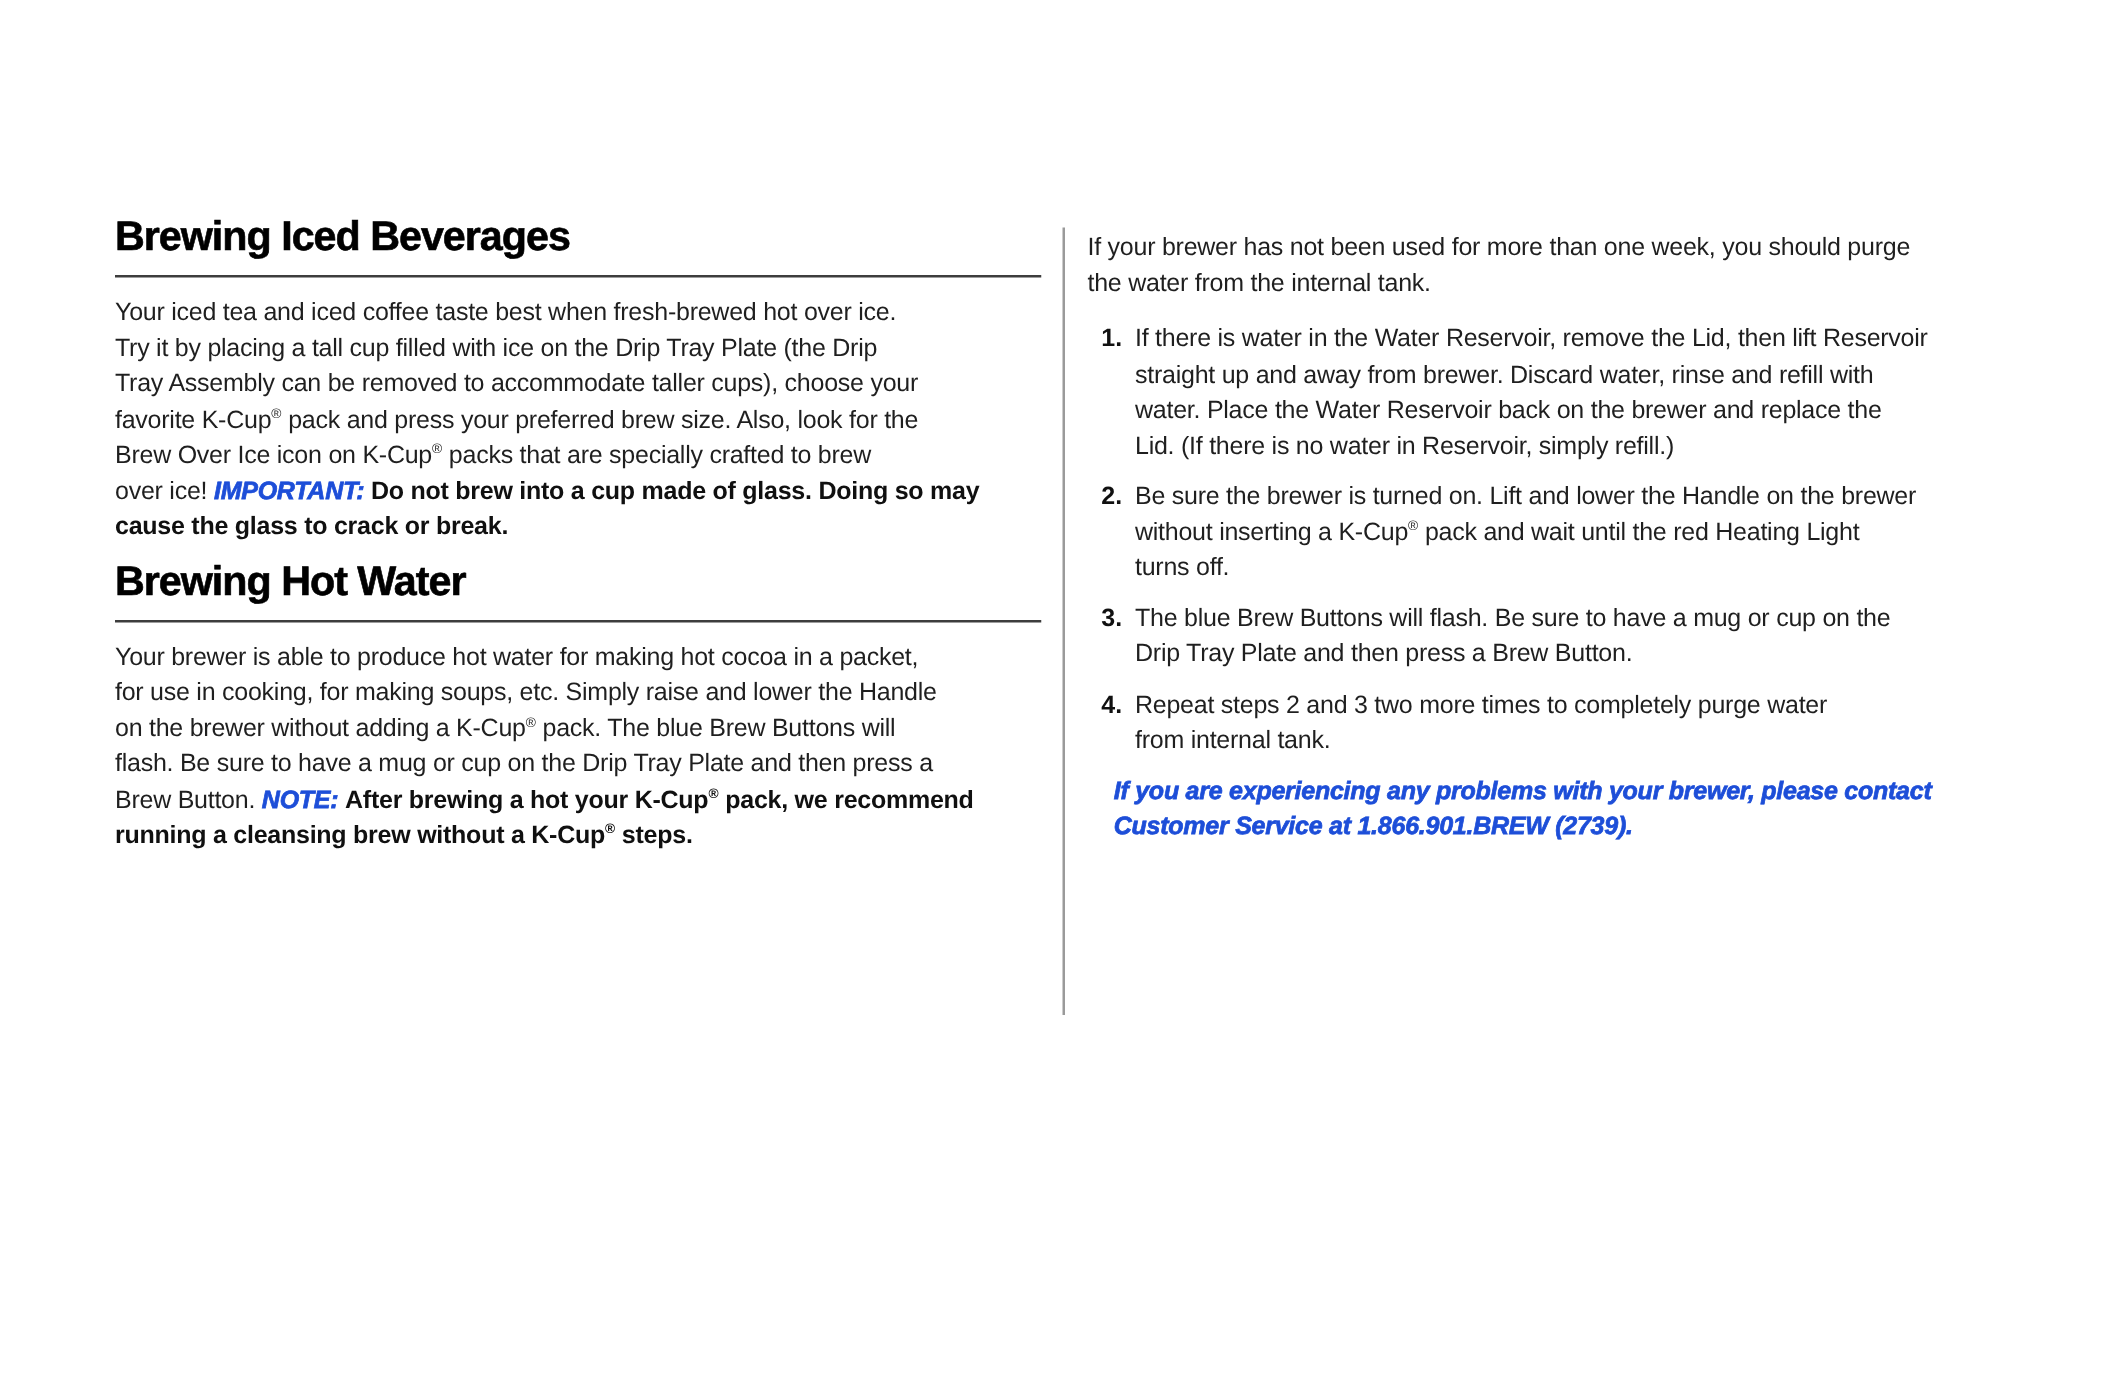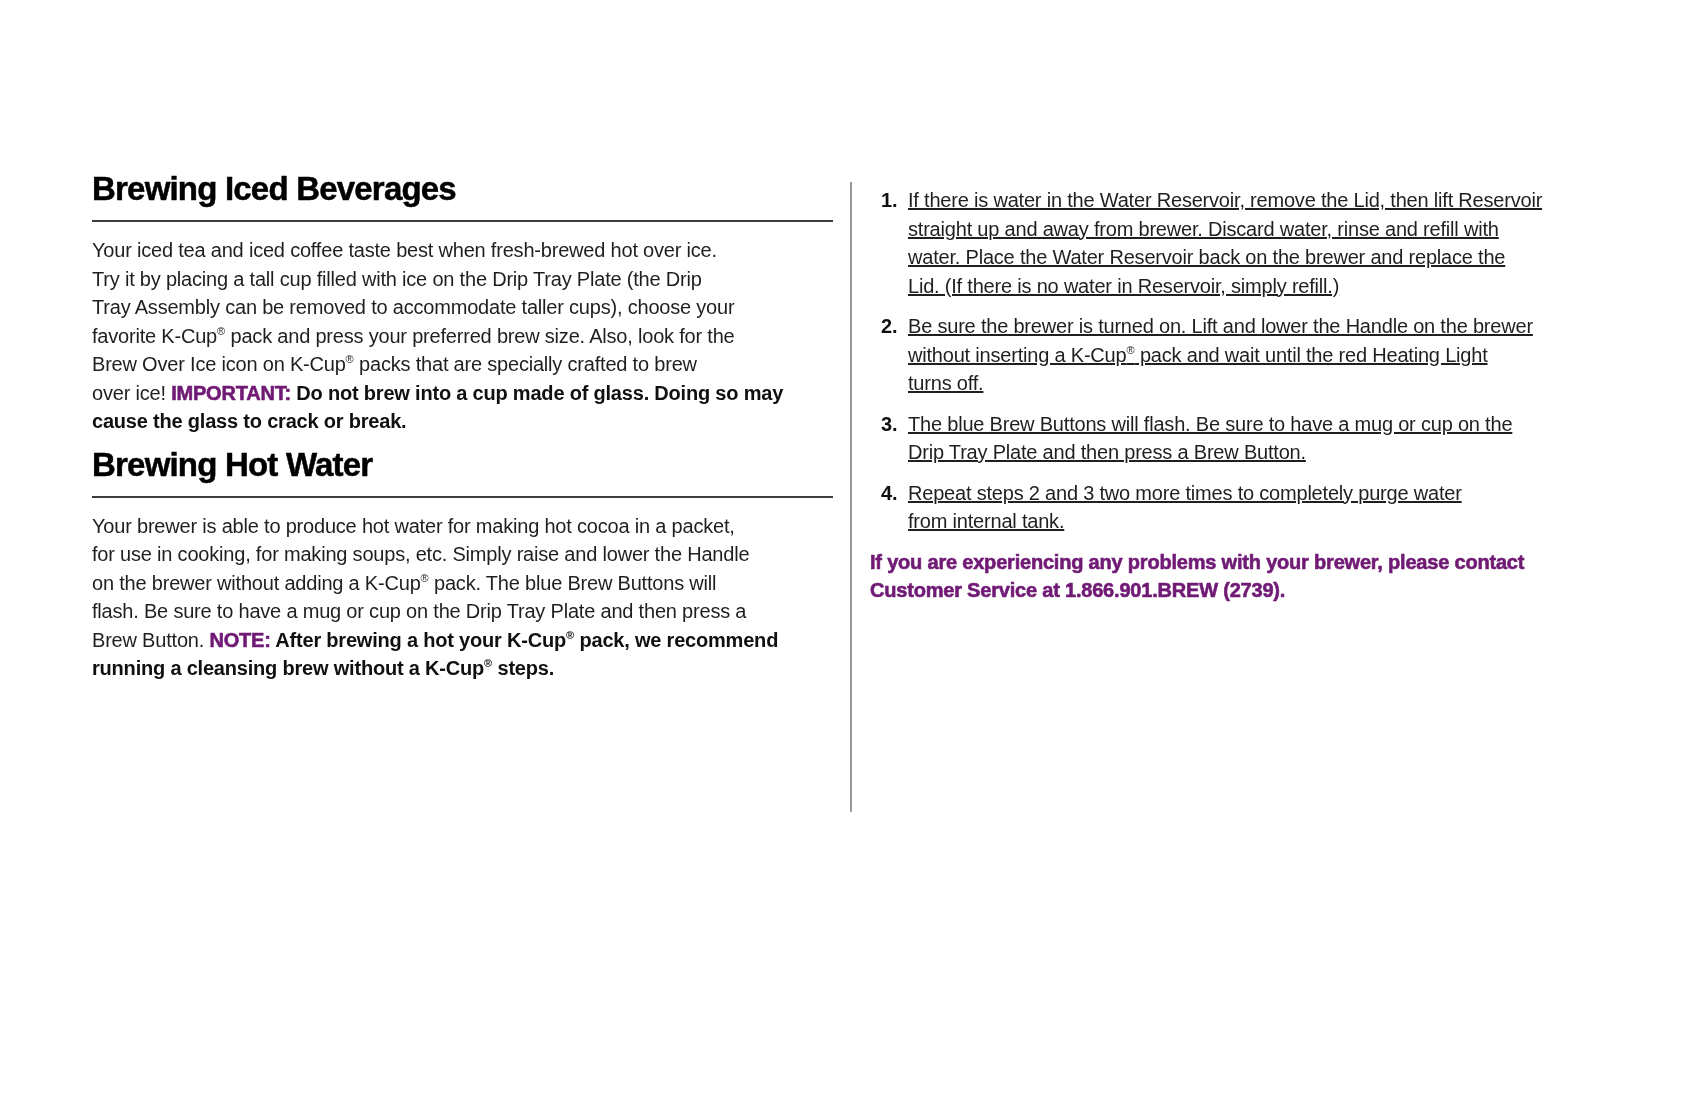--- a/index.html
+++ b/index.html
@@ -40,21 +40,21 @@
   .body-text {
     margin: 14px 0 0 0;
     font-size: 20px;
     line-height: 28.5px;
     letter-spacing: -0.2px;
     color: #1f1f1f;
     white-space: pre-line;
   }
 
   .b  { font-weight: bold; color: #101010; }
-  .hb { font-weight: bold; color: #701a75; -webkit-text-stroke: 0.6px currentColor; }
+  .hb { font-weight: bold; color: #1d4ed8; font-style: italic; -webkit-text-stroke: 0.6px currentColor; }
 
   sup.reg {
     font-size: 11px;
     line-height: 0;
     vertical-align: super;
     letter-spacing: 0;
   }
 
   .steps { margin-top: 16px; }
   .step {
@@ -63,23 +63,23 @@
   }
   .step-number {
     flex: none;
     width: 27px;
     margin-left: 11px;
     font-size: 20px;
     line-height: 28.5px;
     font-weight: bold;
     color: #101010;
   }
-  .step .body-text { margin: 0; flex: 1; text-decoration: underline; }
+  .step .body-text { margin: 0; flex: 1; }
 
-  .support-note { margin-top: 10px; }
+  .support-note { margin-top: 10px; margin-left: 21px; }
 
   .column-divider {
     position: absolute;
     left: 850px;
     top: 182px;
     width: 2px;
     height: 818px;
     background: #9a9a9a;
   }
 
@@ -122,20 +122,22 @@
 running a cleansing brew without a K-Cup</span><sup class="reg b">®</sup><span class="b"> steps.</span></p>
     </section>
 
   </div>
 
   <div class="column-divider"></div>
 
   <div class="col col-right">
 
     <section class="section">
+      <p class="body-text rich"><span>If your brewer has not been used for more than one week, you should purge
+the water from the internal tank.</span></p>
 
       <div class="steps">
 
         <div class="step">
           <div class="step-number">1.</div>
           <p class="body-text rich"><span>If there is water in the Water Reservoir, remove the Lid, then lift Reservoir
 straight up and away from brewer. Discard water, rinse and refill with
 water. Place the Water Reservoir back on the brewer and replace the
 Lid. (If there is no water in Reservoir, simply refill.)</span></p>
         </div>

